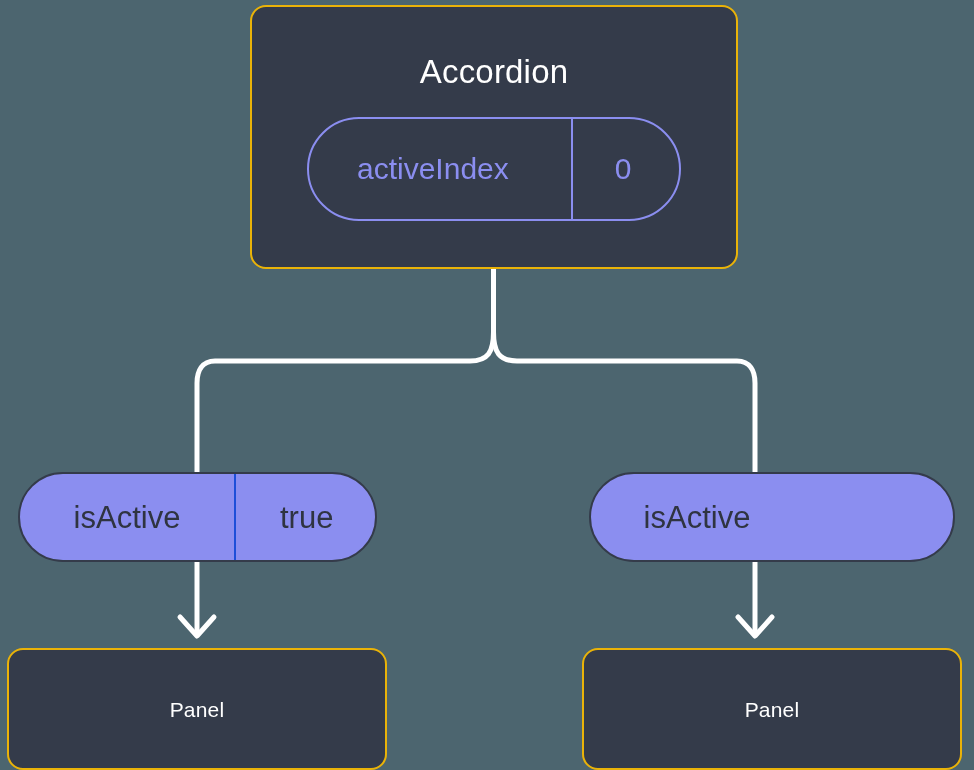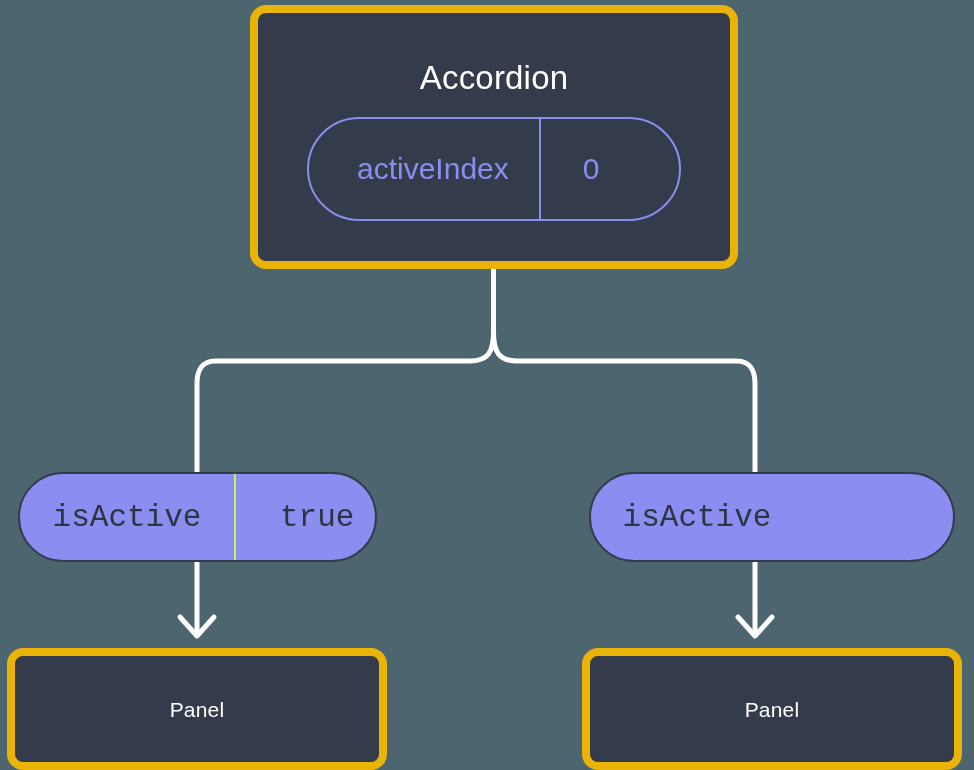--- a/index.html
+++ b/index.html
@@ -25,21 +25,21 @@
     width: 974px;
     height: 770px;
     pointer-events: none;
   }
 
   
   .node-box {
     position: absolute;
     box-sizing: border-box;
     background: #343b4a;
-    border: 8px solid #eab308;
+    border: 2px solid #eab308;
     border-radius: 16px;
     display: flex;
     flex-direction: column;
     align-items: center;
   }
   .node-title {
     color: #ffffff;
     font-size: 33px;
     font-weight: 500;
     letter-spacing: 0.2px;
@@ -59,20 +59,21 @@
   
   .pill-outline {
     position: absolute;
     box-sizing: border-box;
     display: flex;
     align-items: stretch;
     background: transparent;
     border: 2px solid #8b8ef0;
     border-radius: 999px;
     overflow: hidden;
+    gap: 32px;
   }
   .pill-outline .pill-key,
   .pill-outline .pill-val {
     display: flex;
     align-items: center;
     justify-content: center;
     color: #8b8ef0;
     font-size: 30px;
     line-height: 1;
     white-space: nowrap;
@@ -105,29 +106,28 @@
   }
   .pill-filled .pill-key,
   .pill-filled .pill-val {
     display: flex;
     align-items: center;
     justify-content: center;
     color: #2f3441;
     font-size: 31px;
     line-height: 1;
     white-space: nowrap;
-    font-family: Liberation Mono, monospace;
   }
   .pill-filled .pill-key {
     flex: 0 0 auto;
     padding: 0 22px 0 38px;
   }
   .pill-filled .pill-val {
     flex: 1 1 auto;
-    border-left: 2px solid #bef264;
+    border-left: 2px solid #1d4ed8;
     padding: 0 44px;
   }
 
   #prop-pill-left {
     left: 18px;
     top: 472px;
     width: 359px;
     height: 90px;
   }
   #prop-pill-left .pill-key { width: 214px; padding: 0; }

